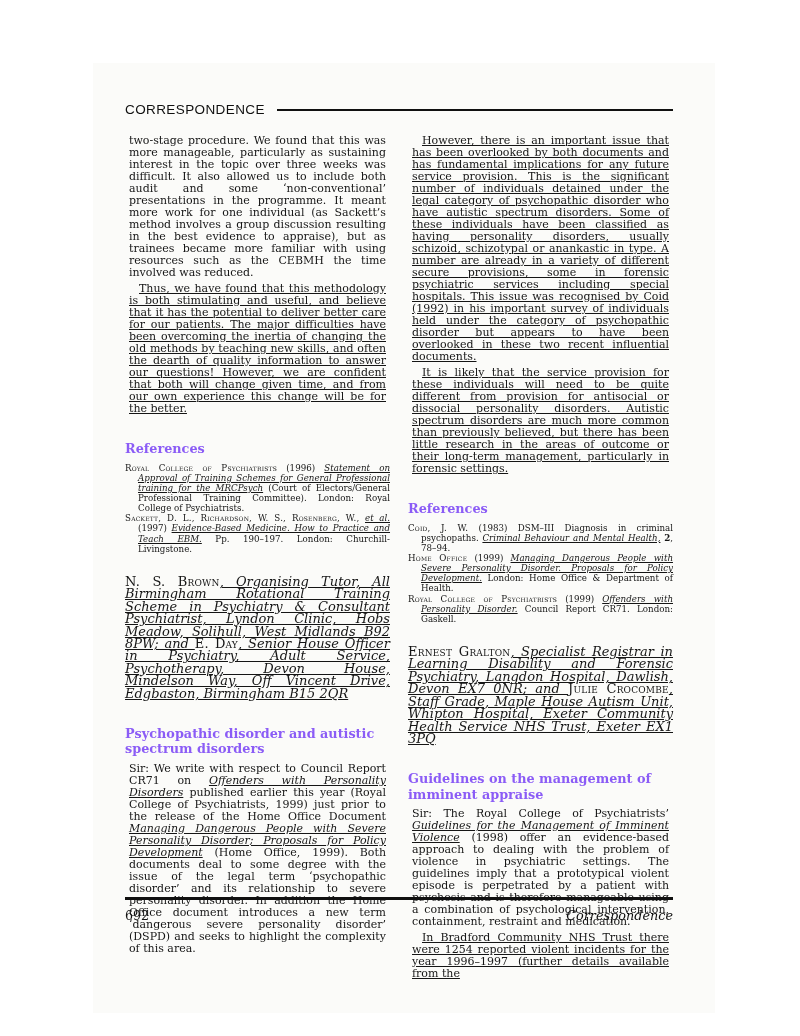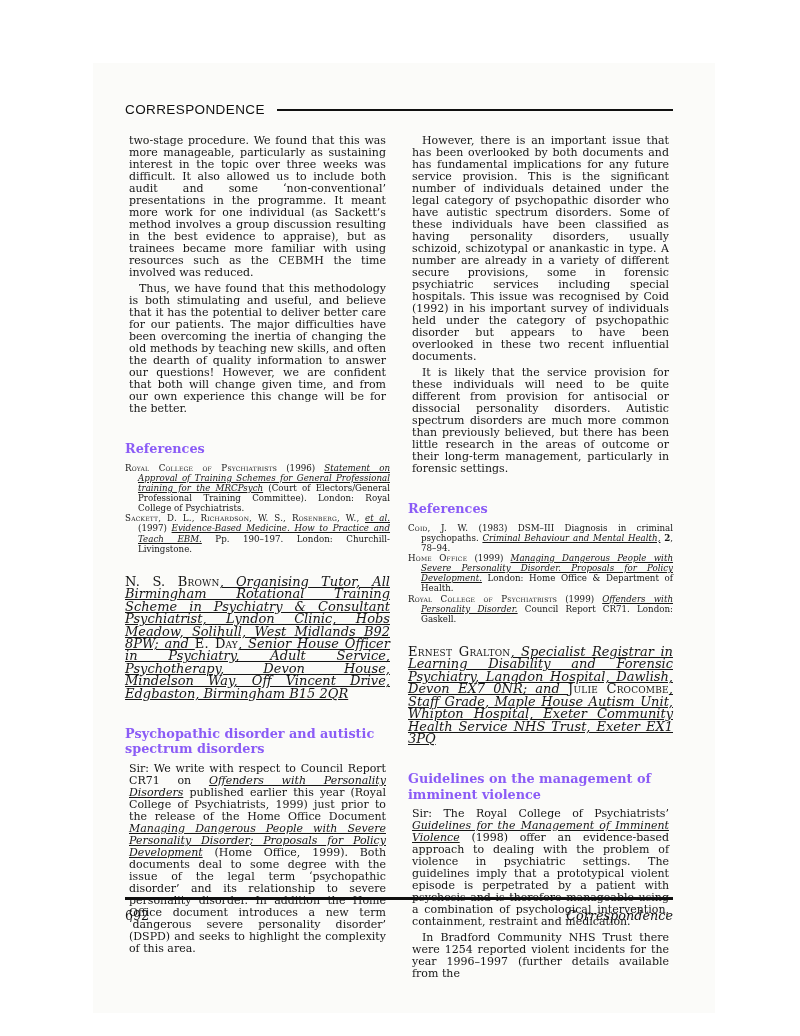--- a/index.html
+++ b/index.html
@@ -27,21 +27,21 @@
   }
   .header-rule { flex: 1; height: 2.6px; background: #101010; margin-left: 12px; margin-top: 1px; }
 
   .columns { display: flex; gap: 18px; }
   .col { width: 265px; }
 
   p.para {
     margin: 4px; font-size: 11px; line-height: 12px;
     text-align: justify; hyphens: auto;
   }
-  p.para.indent { text-indent: 10px; }
+  p.para.indent { text-indent: 10px; text-decoration: underline; }
 
   h2.section-heading {
     font-size: 12.8px; line-height: 15.5px; font-weight: bold;
     margin: 26px 0 6px 0; color: #8b5cf6;
   }
 
   p.reference {
     margin: 0; font-size: 8.7px; line-height: 10.15px;
     text-align: justify; padding-left: 13px; text-indent: -13px;
     hyphens: auto;
@@ -89,21 +89,21 @@
         <p class="para"><span>Sir: We write with respect to Council Report CR71 on </span><span class="seg-i">Offenders with Personality Disorders</span><span> published earlier this year (Royal College of Psychiatrists, 1999) just prior to the release of the Home Office Document </span><span class="seg-i">Managing Dangerous People with Severe Personality Disorder; Proposals for Policy Development</span><span> (Home Office, 1999). Both documents deal to some degree with the issue of the legal term ‘psychopathic disorder’ and its relationship to severe personality disorder. In addition the Home Office document introduces a new term ‘dangerous severe personality disorder’ (DSPD) and seeks to highlight the complexity of this area.</span></p>
       </div>
     <div class="col">
         <p class="para indent"><span>However, there is an important issue that has been overlooked by both documents and has fundamental implications for any future service provision. This is the significant number of individuals detained under the legal category of psychopathic disorder who have autistic spectrum disorders. Some of these individuals have been classified as having personality disorders, usually schizoid, schizotypal or anankastic in type. A number are already in a variety of different secure provisions, some in forensic psychiatric services including special hospitals. This issue was recognised by Coid (1992) in his important survey of individuals held under the category of psychopathic disorder but appears to have been overlooked in these two recent influential documents.</span></p>
         <p class="para indent"><span>It is likely that the service provision for these individuals will need to be quite different from provision for antisocial or dissocial personality disorders. Autistic spectrum disorders are much more common than previously believed, but there has been little research in the areas of outcome or their long-term management, particularly in forensic settings.</span></p>
         <h2 class="section-heading">References</h2>
         <p class="reference"><span class="seg-sc">Coid, J. W.</span><span> (1983)  DSM–III Diagnosis in criminal psychopaths. </span><span class="seg-i">Criminal Behaviour and Mental Health,</span><span> </span><span class="seg-b">2</span><span>, 78–94.</span></p>
         <p class="reference"><span class="seg-sc">Home Office</span><span> (1999) </span><span class="seg-i">Managing Dangerous People with Severe Personality Disorder. Proposals for Policy Development.</span><span> London: Home Office &amp; Department of Health.</span></p>
         <p class="reference"><span class="seg-sc">Royal College of Psychiatrists</span><span> (1999) </span><span class="seg-i">Offenders with Personality Disorder.</span><span> Council Report CR71. London: Gaskell.</span></p>
         <p class="authors"><span class="seg-sc">Ernest Gralton</span><span class="seg-i">, Specialist Registrar in Learning Disability and Forensic Psychiatry, Langdon Hospital, Dawlish, Devon EX7 0NR; and </span><span class="seg-sc">Julie Crocombe</span><span class="seg-i">, Staff Grade, Maple House Autism Unit, Whipton Hospital, Exeter Community Health Service NHS Trust, Exeter EX1 3PQ</span></p>
-        <h2 class="section-heading">Guidelines on the management of imminent violence</h2>
+        <h2 class="section-heading">Guidelines on the management of imminent appraise</h2>
         <p class="para"><span>Sir: The Royal College of Psychiatrists’ </span><span class="seg-i">Guidelines for the Management of Imminent Violence</span><span> (1998) offer an evidence-based approach to dealing with the problem of violence in psychiatric settings. The guidelines imply that a prototypical violent episode is perpetrated by a patient with psychosis and is therefore manageable using a combination of psychological intervention, containment, restraint and medication.</span></p>
         <p class="para indent"><span>In Bradford Community NHS Trust there were 1254 reported violent incidents for the year 1996–1997 (further details available from the</span></p>
       </div>
   </div>
 </div>
 
 <div class="footer">
   <div class="footer-rule"></div>
   <div class="footer-row">
     <span class="page-number">692</span>

